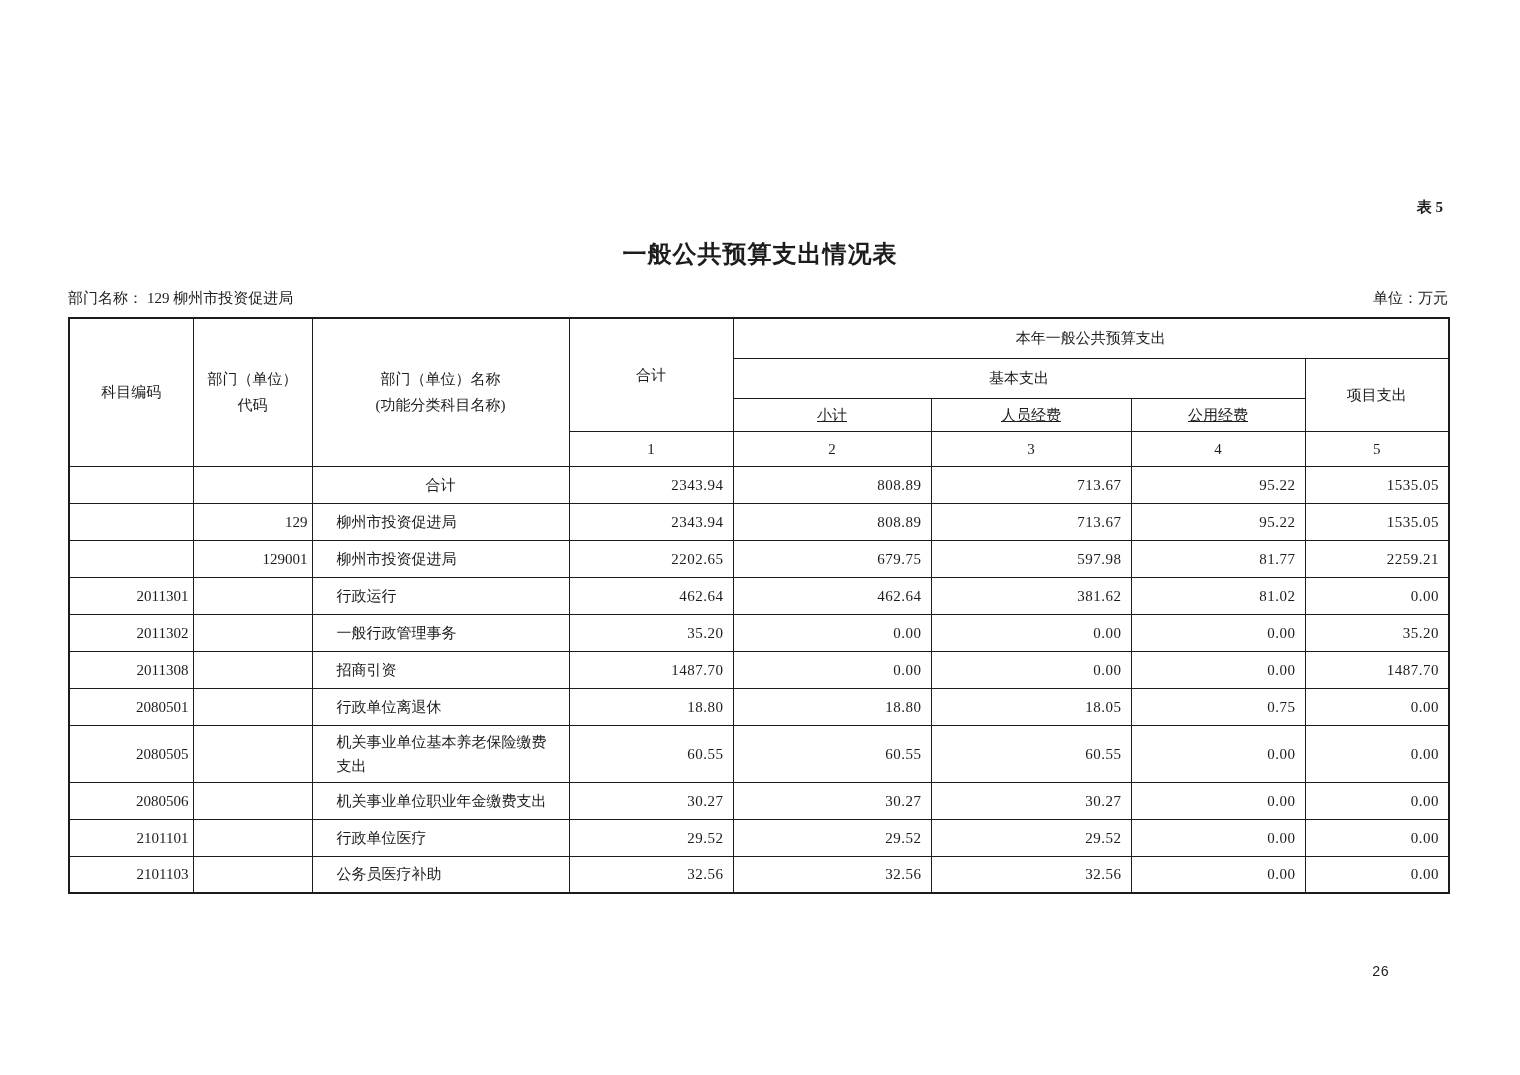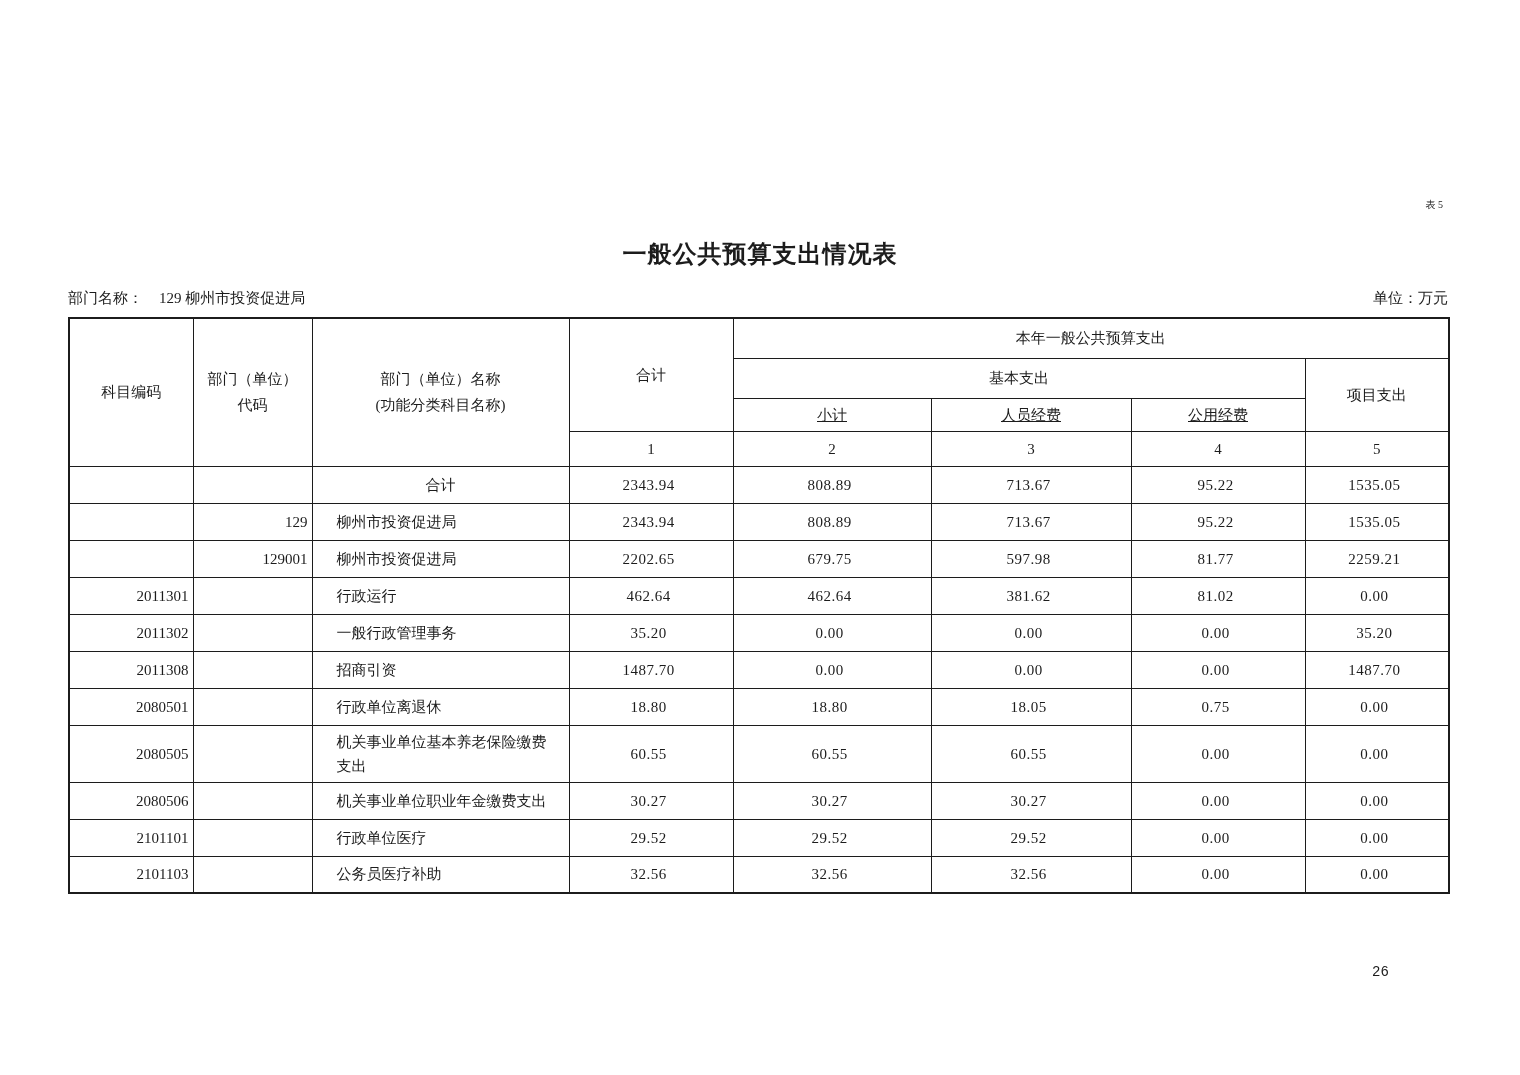--- a/index.html
+++ b/index.html
@@ -7,33 +7,34 @@
   body {
     width: 1520px; height: 1075px;
     background: #ffffff;
     color: #1c1c1c;
     font-family: "Liberation Serif", "DejaVu Serif", serif;
     position: relative;
     overflow: hidden;
   }
   .sheet-label {
     position: absolute; top: 198px; right: 77px;
-    font-size: 10px;
+    font-size: 15px;
+    font-weight: bold;
   }
   .title {
     position: absolute; top: 238px; left: 0; width: 100%;
     margin: 0; text-align: center;
     font-size: 24px; font-weight: 700; letter-spacing: 1px;
   }
   .meta {
     position: absolute; top: 289px; left: 68px; width: 1380px;
     display: flex; justify-content: space-between;
     font-size: 15px;
   }
-  .dept-value { margin-left: 16px; }
+  .dept-value { margin-left: 4px; }
   table.budget {
     position: absolute; top: 317px; left: 68px;
     width: 1380px;
     border-collapse: collapse; table-layout: fixed;
     font-size: 15px;
     border: 2px solid #1c1c1c;
   }
   .budget th, .budget td {
     border: 1px solid #1c1c1c;
     font-weight: normal;
@@ -46,21 +47,21 @@
   .pre { white-space: pre-line; }
   tr.hr1 { height: 40px; }
   tr.hr2 { height: 40px; }
   tr.hr3 { height: 33px; text-decoration: underline; }
   tr.hr4 { height: 35px; }
   tr.dr  { height: 37px; }
   tr.dr.tall { height: 57px; }
   td.code { text-align: right; padding-left: 10px; }
   td.name { text-align: left; padding-left: 24px; line-height: 24px; }
   td.name.center { text-align: center; padding-left: 4px; }
-  td.num  { text-align: center; padding-right: 9px; letter-spacing: 0.5px; }
+  td.num  { text-align: right; padding-right: 9px; letter-spacing: 0.5px; }
   .page-num {
     position: absolute; top: 964px; left: 1372px;
     font-size: 14px;
     font-family: Liberation Mono, monospace;
   }
 </style>
 </head>
 <body>
 
 <div class="page">

